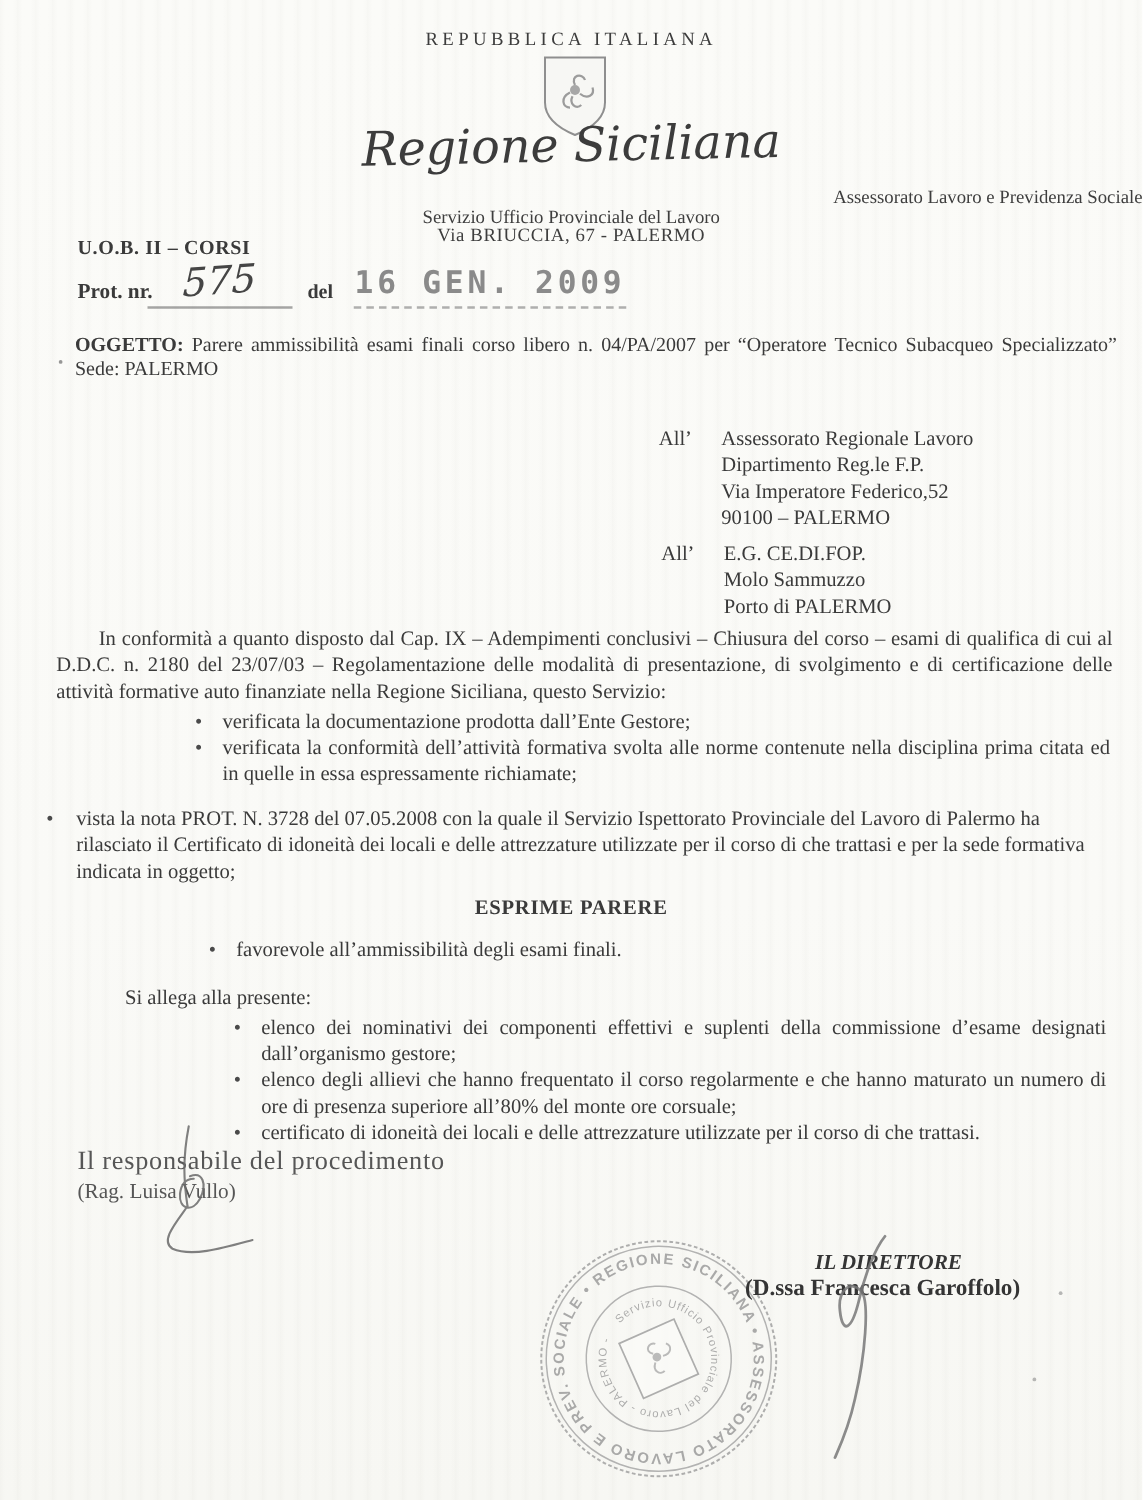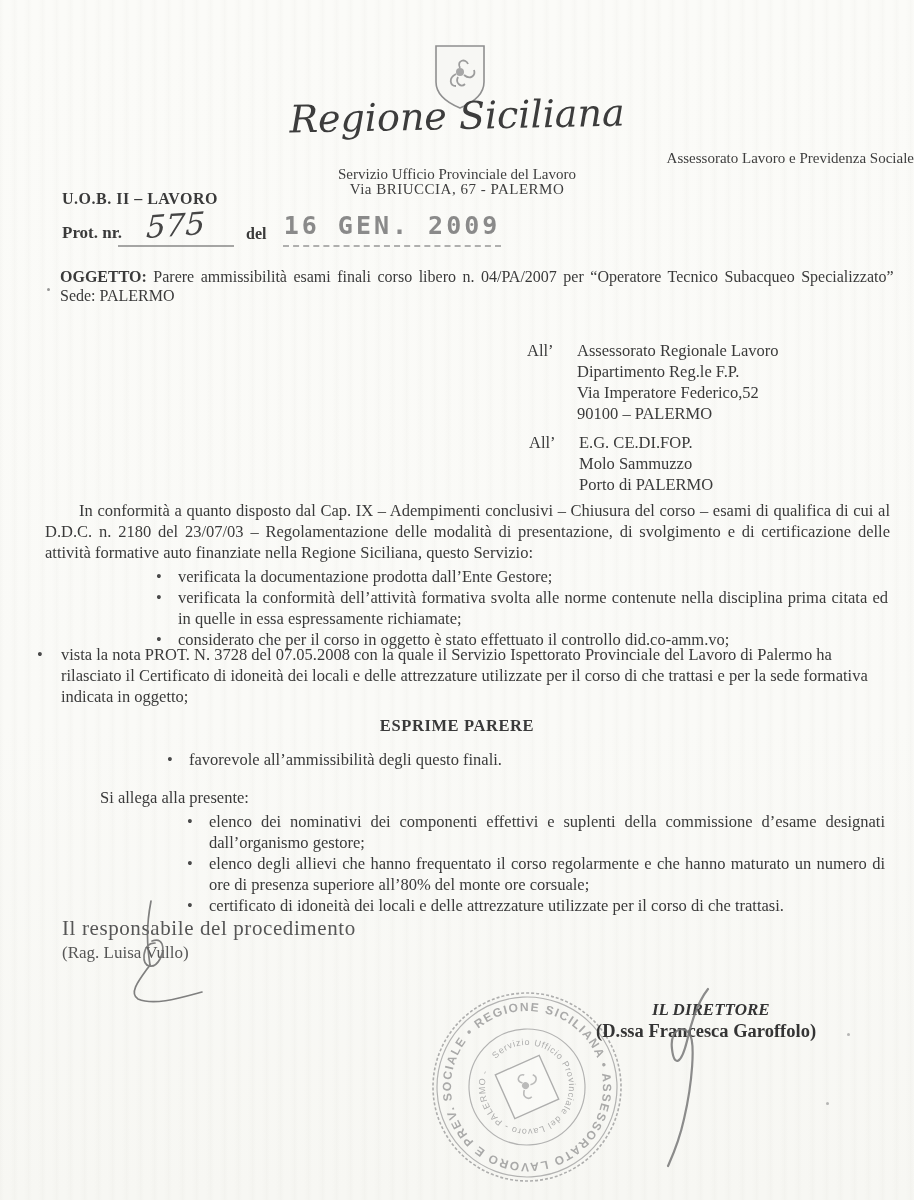--- a/index.html
+++ b/index.html
@@ -57,38 +57,39 @@
   .sig-role-right{left:652px;top:1000px;font-size:17px;font-weight:bold;font-style:italic;color:#353535;}
   .sig-name-right{left:596px;top:1021px;font-size:18.5px;font-weight:bold;color:#343434;}
   .stamp{left:413px;top:973px;opacity:.78;}
   .speck2{width:3px;height:3px;border-radius:50%;background:#8a8a8a;opacity:.6;}
 </style>
 </head>
 <body>
 
 <div class="page">
 
+  <div class="abs republic">REPUBBLICA ITALIANA</div>
 
   <svg class="abs shield" width="64" height="70" viewBox="0 0 64 70">
     <path d="M8 4 H56 V40 Q56 56 32 66 Q8 56 8 40 Z" fill="#f7f7f4" stroke="#8f8f8f" stroke-width="1.6"></path>
     <g stroke="#8d8d8d" stroke-width="1.8" fill="none" opacity="0.85">
       <circle cx="32" cy="30" r="4" fill="#9a9a9a" stroke="none"></circle>
       <path d="M32 26 C28 18 38 16 40 22"></path>
       <path d="M28 32 C20 36 22 44 28 44"></path>
       <path d="M36 33 C42 38 48 34 46 28"></path>
       <path d="M30 35 C27 41 33 46 37 42"></path>
     </g>
   </svg>
 
   <div class="abs script-title">Regione Siciliana</div>
   <div class="abs hline h1">Assessorato Lavoro e Previdenza Sociale</div>
   <div class="abs hline h2">Servizio Ufficio Provinciale del Lavoro</div>
   <div class="abs hline h3">Via BRIUCCIA, 67  - PALERMO</div>
 
-  <div class="abs office">U.O.B. II – LAVORO</div>
+  <div class="abs office">U.O.B. II – CORSI</div>
   <div class="abs prot-label">Prot. nr.</div>
   <div class="abs prot-number-box">
     <span class="prot-number">575</span>
   </div>
   <div class="abs prot-del">del</div>
   <div class="abs prot-date-box">
     <span class="prot-date">16 GEN. 2009</span>
   </div>
 
   <div class="abs speck" style="left:47px;top:288px;"></div>
@@ -113,31 +114,30 @@
       <div>Molo  Sammuzzo</div>
       <div>Porto di  PALERMO</div>
     </div>
   </div>
 
   <div class="abs intro">In conformità a quanto disposto dal Cap. IX – Adempimenti conclusivi – Chiusura del corso – esami di qualifica di cui al D.D.C. n. 2180 del 23/07/03 – Regolamentazione delle modalità di presentazione, di svolgimento e di certificazione delle attività formative auto finanziate nella Regione Siciliana, questo Servizio:</div>
 
   <div class="abs blist">
     <div class="li">verificata la documentazione prodotta dall’Ente Gestore;</div>
     <div class="li">verificata la conformità dell’attività formativa svolta alle norme contenute nella disciplina prima citata ed in quelle in essa espressamente richiamate;</div>
-    <div class="li">considerato che per il corso in oggetto è  stato effettuato il controllo did.co-amm.vo;</div>
   </div>
 
   <div class="abs outdent">
     <div class="li">vista la nota  PROT. N. 3728  del  07.05.2008  con la quale il Servizio Ispettorato Provinciale del Lavoro di Palermo ha rilasciato il Certificato di idoneità dei locali e delle attrezzature utilizzate per il corso di che trattasi e per la sede formativa indicata in oggetto;</div>
   </div>
 
   <div class="abs verdict">ESPRIME PARERE</div>
 
   <div class="abs vlist">
-    <div class="li">favorevole all’ammissibilità degli questo finali.</div>
+    <div class="li">favorevole all’ammissibilità degli esami finali.</div>
   </div>
 
   <div class="abs attach-intro">Si allega alla presente:</div>
 
   <div class="abs alist">
     <div class="li">elenco dei nominativi dei componenti effettivi e suplenti della commissione d’esame designati dall’organismo gestore;</div>
     <div class="li">elenco degli allievi che hanno frequentato il corso regolarmente e che hanno maturato un numero di ore di presenza superiore all’80% del monte ore corsuale;</div>
     <div class="li">certificato di idoneità dei locali e delle attrezzature utilizzate per il corso di che trattasi.</div>
   </div>
 

